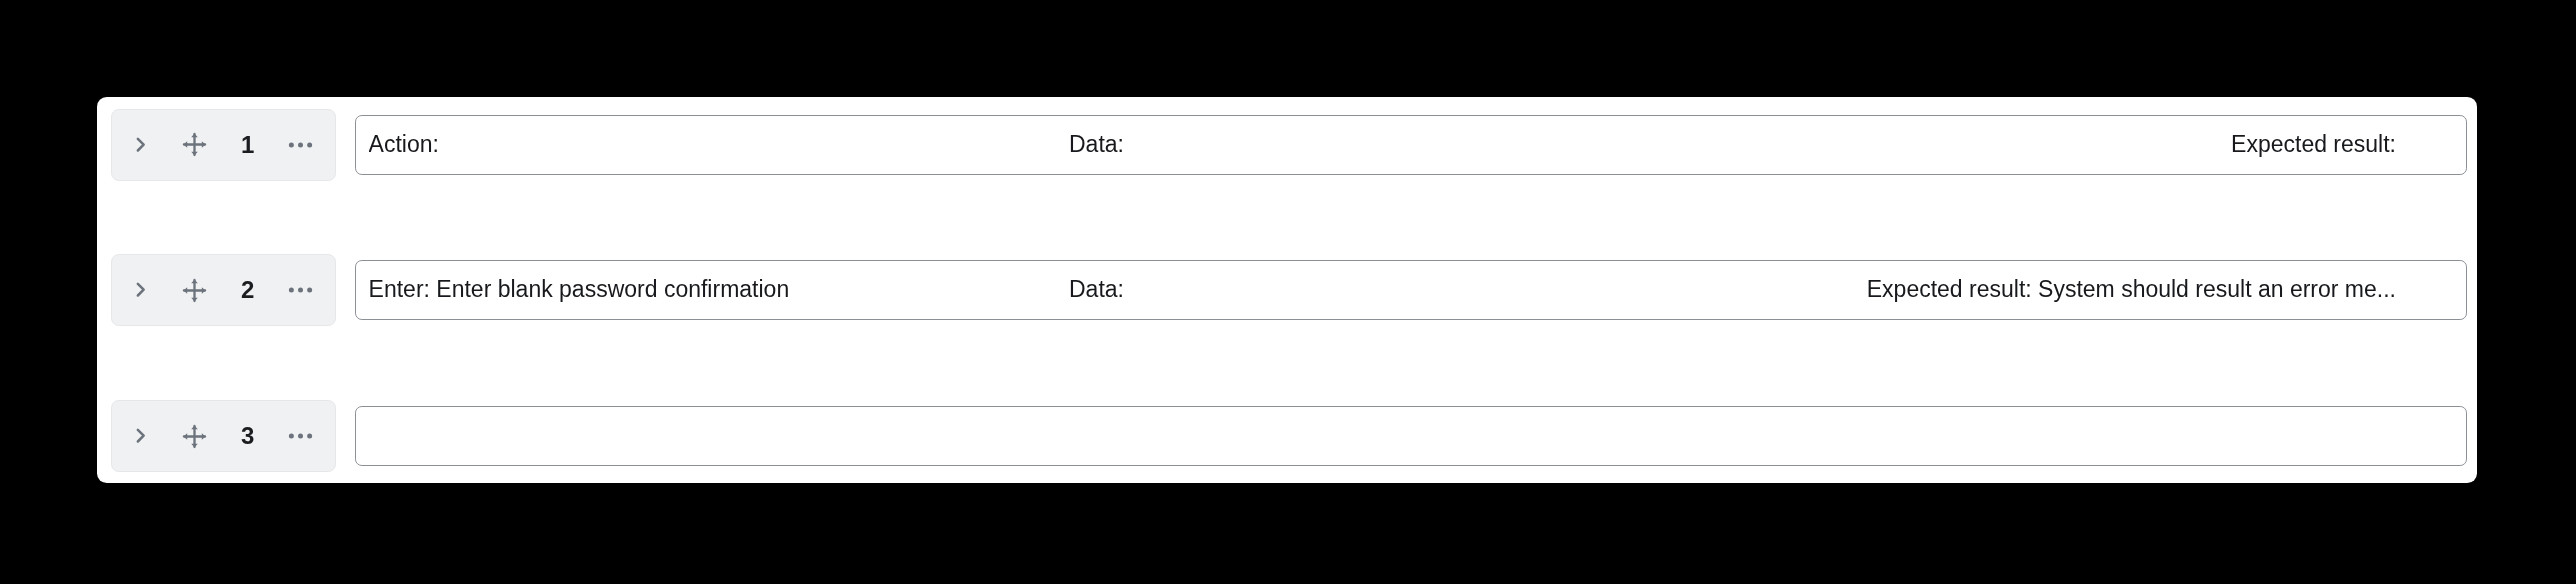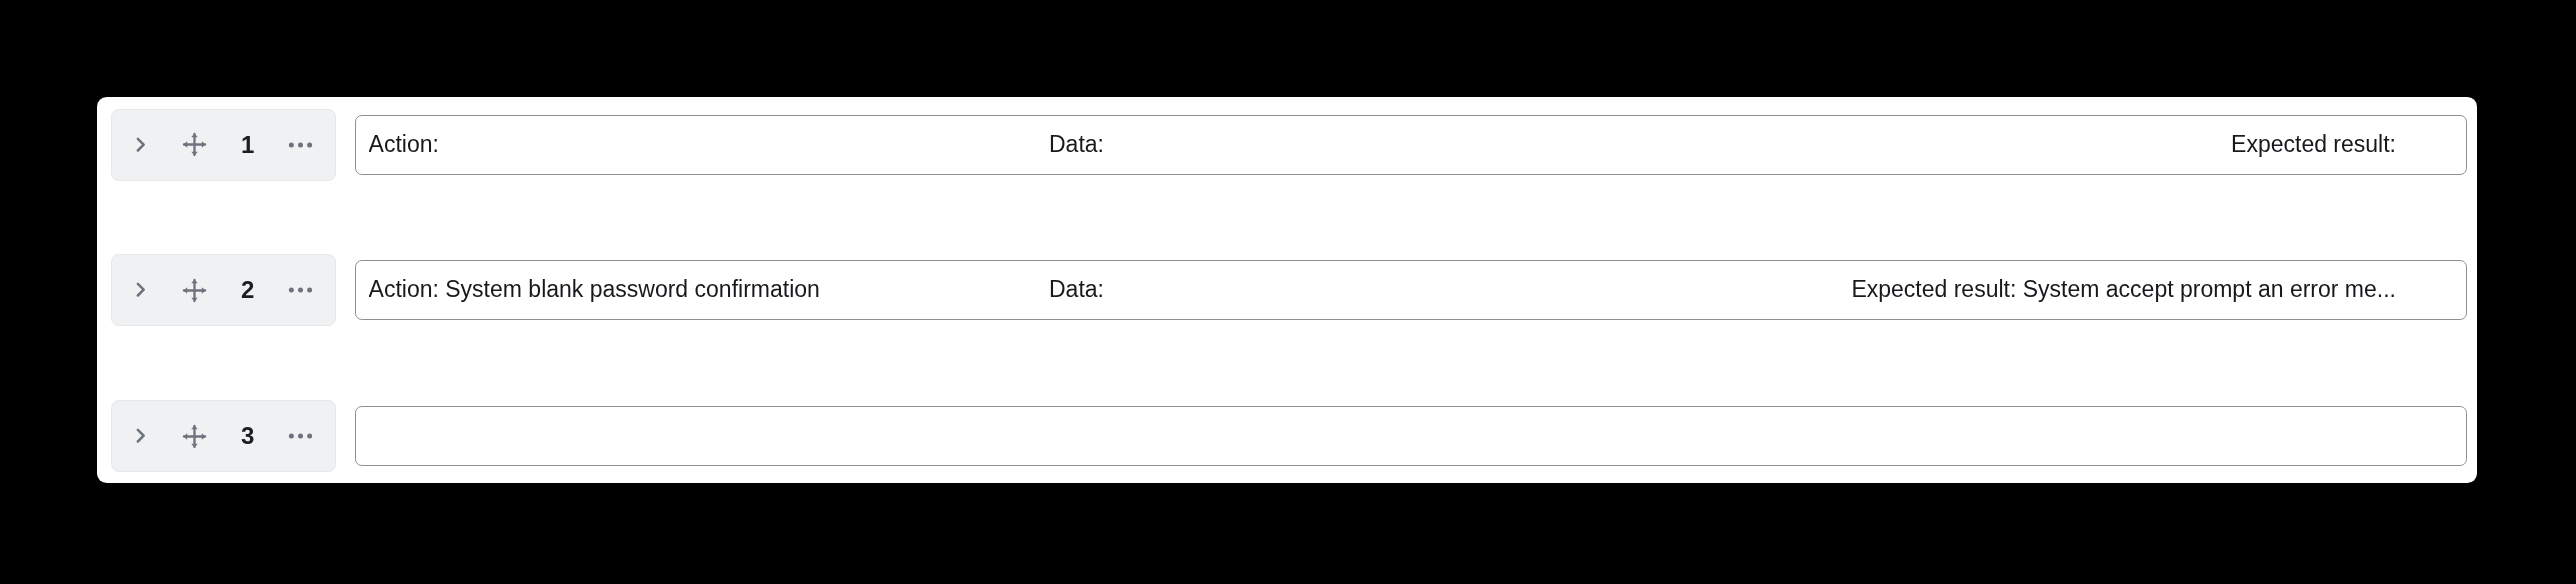--- a/index.html
+++ b/index.html
@@ -91,21 +91,21 @@
     top: 50%;
     transform: translateY(-50%);
     font-size: 23px;
     color: #17191c;
     white-space: nowrap;
     overflow: hidden;
     text-overflow: ellipsis;
     line-height: 1.2;
   }
   .seg-action   { left: 12.6px;   width: 679px; }
-  .seg-data     { left: 693px;  width: 679px; }
+  .seg-data     { left: 713px;  width: 679px; }
   .seg-expected { left: 1414px; width: 626px; text-align: right; }
 </style>
 </head>
 <body>
 
 <div id="steps-card">
 
   <div class="step-row r0">
     <div class="row-controls">
       <span class="ctl">
@@ -151,23 +151,23 @@
       <span class="row-number">2</span>
       <span class="ctl">
         <svg class="dots-icon" viewBox="0 0 26 8" aria-hidden="true">
           <circle cx="3.5" cy="4" r="2.6" fill="#6c737c"></circle>
           <circle cx="13" cy="4" r="2.6" fill="#6c737c"></circle>
           <circle cx="22.5" cy="4" r="2.6" fill="#6c737c"></circle>
         </svg>
       </span>
     </div>
     <div class="row-field">
-      <span class="seg seg-action">Action: System blank password confirmation</span>
+      <span class="seg seg-action">Enter: Enter blank password confirmation</span>
       <span class="seg seg-data">Data:</span>
-      <span class="seg seg-expected">Expected result: System accept prompt an error me...</span>
+      <span class="seg seg-expected">Expected result: System should result an error me...</span>
     </div>
   </div>
 
   <div class="step-row r2">
     <div class="row-controls">
       <span class="ctl">
         <svg class="chevron-icon" viewBox="0 0 16 20" fill="none" aria-hidden="true">
           <path d="M5 4 L11 10 L5 16" stroke="#6c737c" stroke-width="2.6" stroke-linecap="round" stroke-linejoin="round"></path>
         </svg>
       </span>

